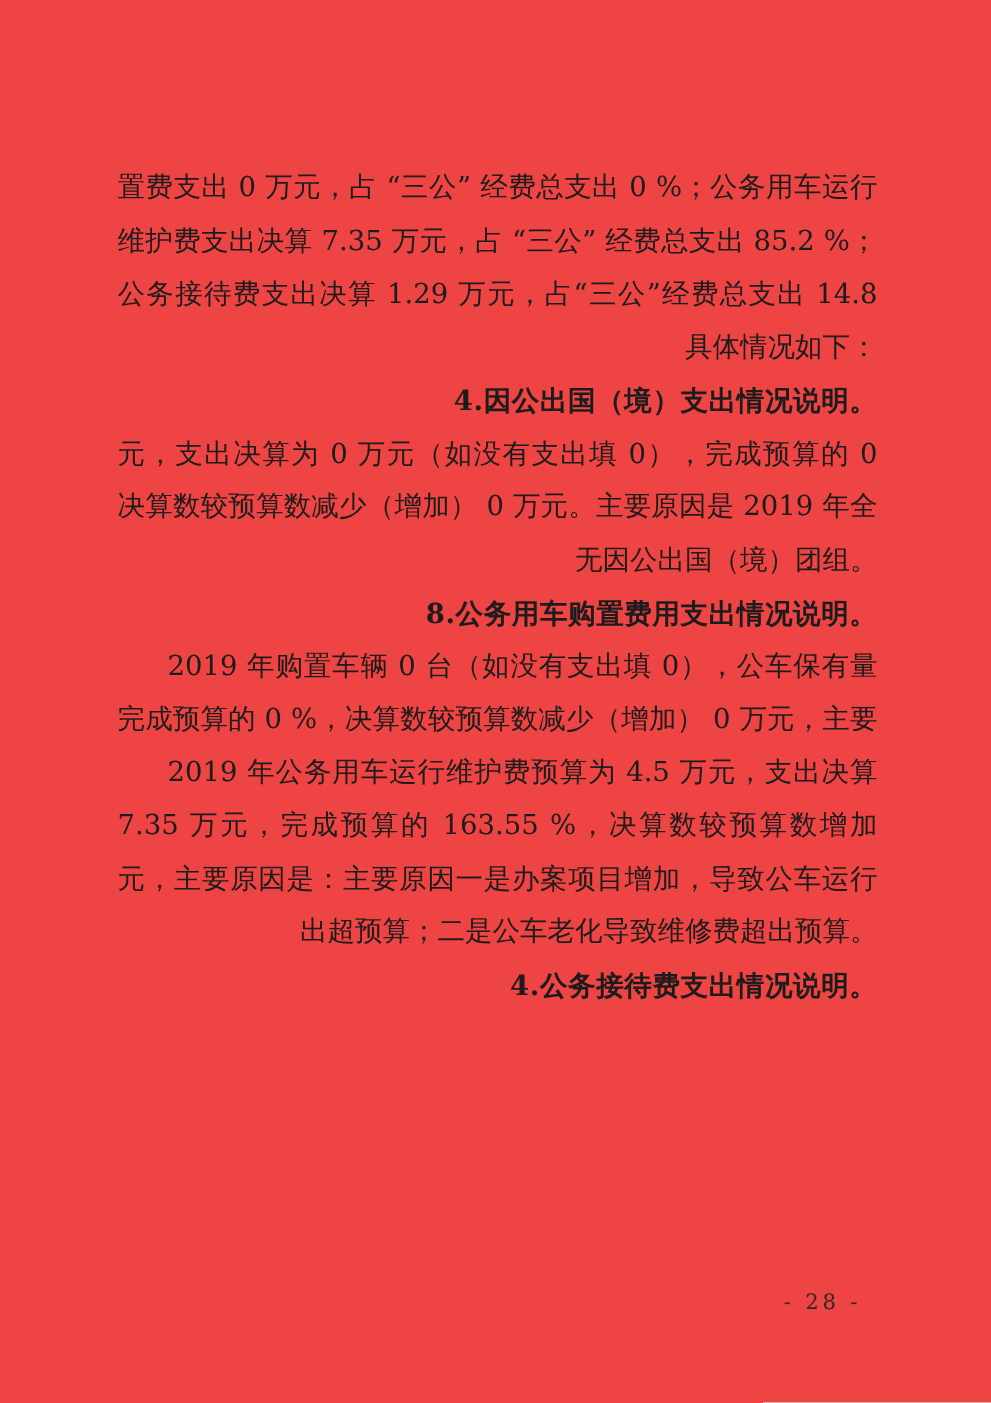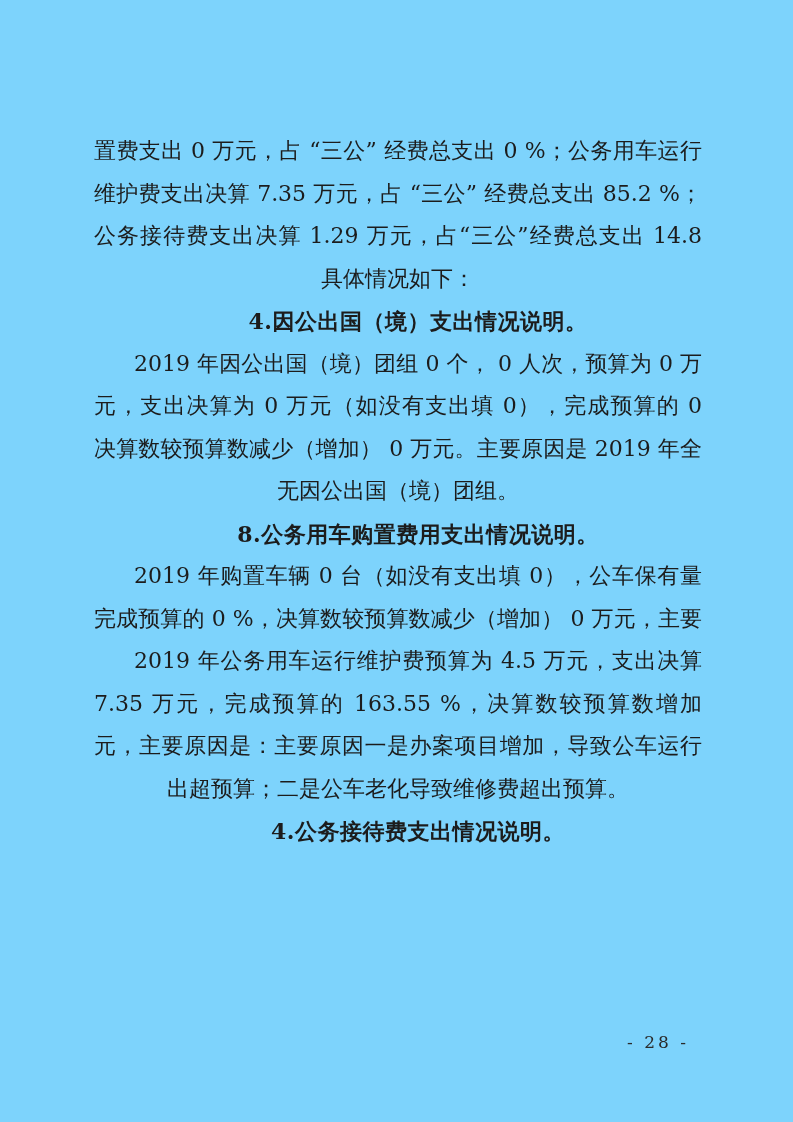--- a/index.html
+++ b/index.html
@@ -4,37 +4,37 @@
 <style>
   html, body {
     margin: 0;
     padding: 0;
     background: #ffffff;
   }
   .page {
     position: relative;
     width: 793px;
     height: 1122px;
-    background: #7dd3fc;
+    background: #ef4444;
     overflow: hidden;
     font-family: "DejaVu Serif", "Liberation Serif", serif;
     color: #1c1c1c;
   }
   .doc-body {
     position: absolute;
     left: 94px;
     top: 130px;
     width: 608px;
   }
   .line {
     height: 42.5px;
     line-height: 42.5px;
     font-size: 22px;
     overflow: hidden;
-    text-align: center;
+    text-align: right;
     white-space: nowrap;
   }
   .line.fill {
     white-space: normal;
     text-align: justify;
     text-align-last: justify;
     text-justify: inter-character;
   }
   .line.indent {
     padding-left: 40px;
@@ -60,21 +60,20 @@
 </head>
 <body>
 
 <div class="page">
   <main class="doc-body">
     <div class="line fill">置费支出 0 万元，占 “三公” 经费总支出 0 %；公务用车运行</div>
     <div class="line fill">维护费支出决算 7.35 万元，占 “三公” 经费总支出 85.2 %；</div>
     <div class="line fill">公务接待费支出决算 1.29 万元，占“三公”经费总支出 14.8 %。</div>
     <div class="line">具体情况如下：</div>
     <div class="line heading indent">4.因公出国（境）支出情况说明。</div>
-    <div class="line fill indent">2019 年因公出国（境）团组 0 个， 0 人次，预算为 0 万</div>
     <div class="line fill">元，支出决算为 0 万元（如没有支出填 0），完成预算的 0 %，</div>
     <div class="line fill">决算数较预算数减少（增加） 0 万元。主要原因是 2019 年全年</div>
     <div class="line">无因公出国（境）团组。</div>
     <div class="line heading indent">8.公务用车购置费用支出情况说明。</div>
     <div class="line fill indent">2019 年购置车辆 0 台（如没有支出填 0），公车保有量 2</div>
     <div class="line fill">完成预算的 0 %，决算数较预算数减少（增加） 0 万元，主要</div>
     <div class="line fill indent">2019 年公务用车运行维护费预算为 4.5 万元，支出决算为</div>
     <div class="line fill">7.35 万元，完成预算的 163.55 %，决算数较预算数增加 2.85 万</div>
     <div class="line fill">元，主要原因是：主要原因一是办案项目增加，导致公车运行支</div>
     <div class="line">出超预算；二是公车老化导致维修费超出预算。</div>

